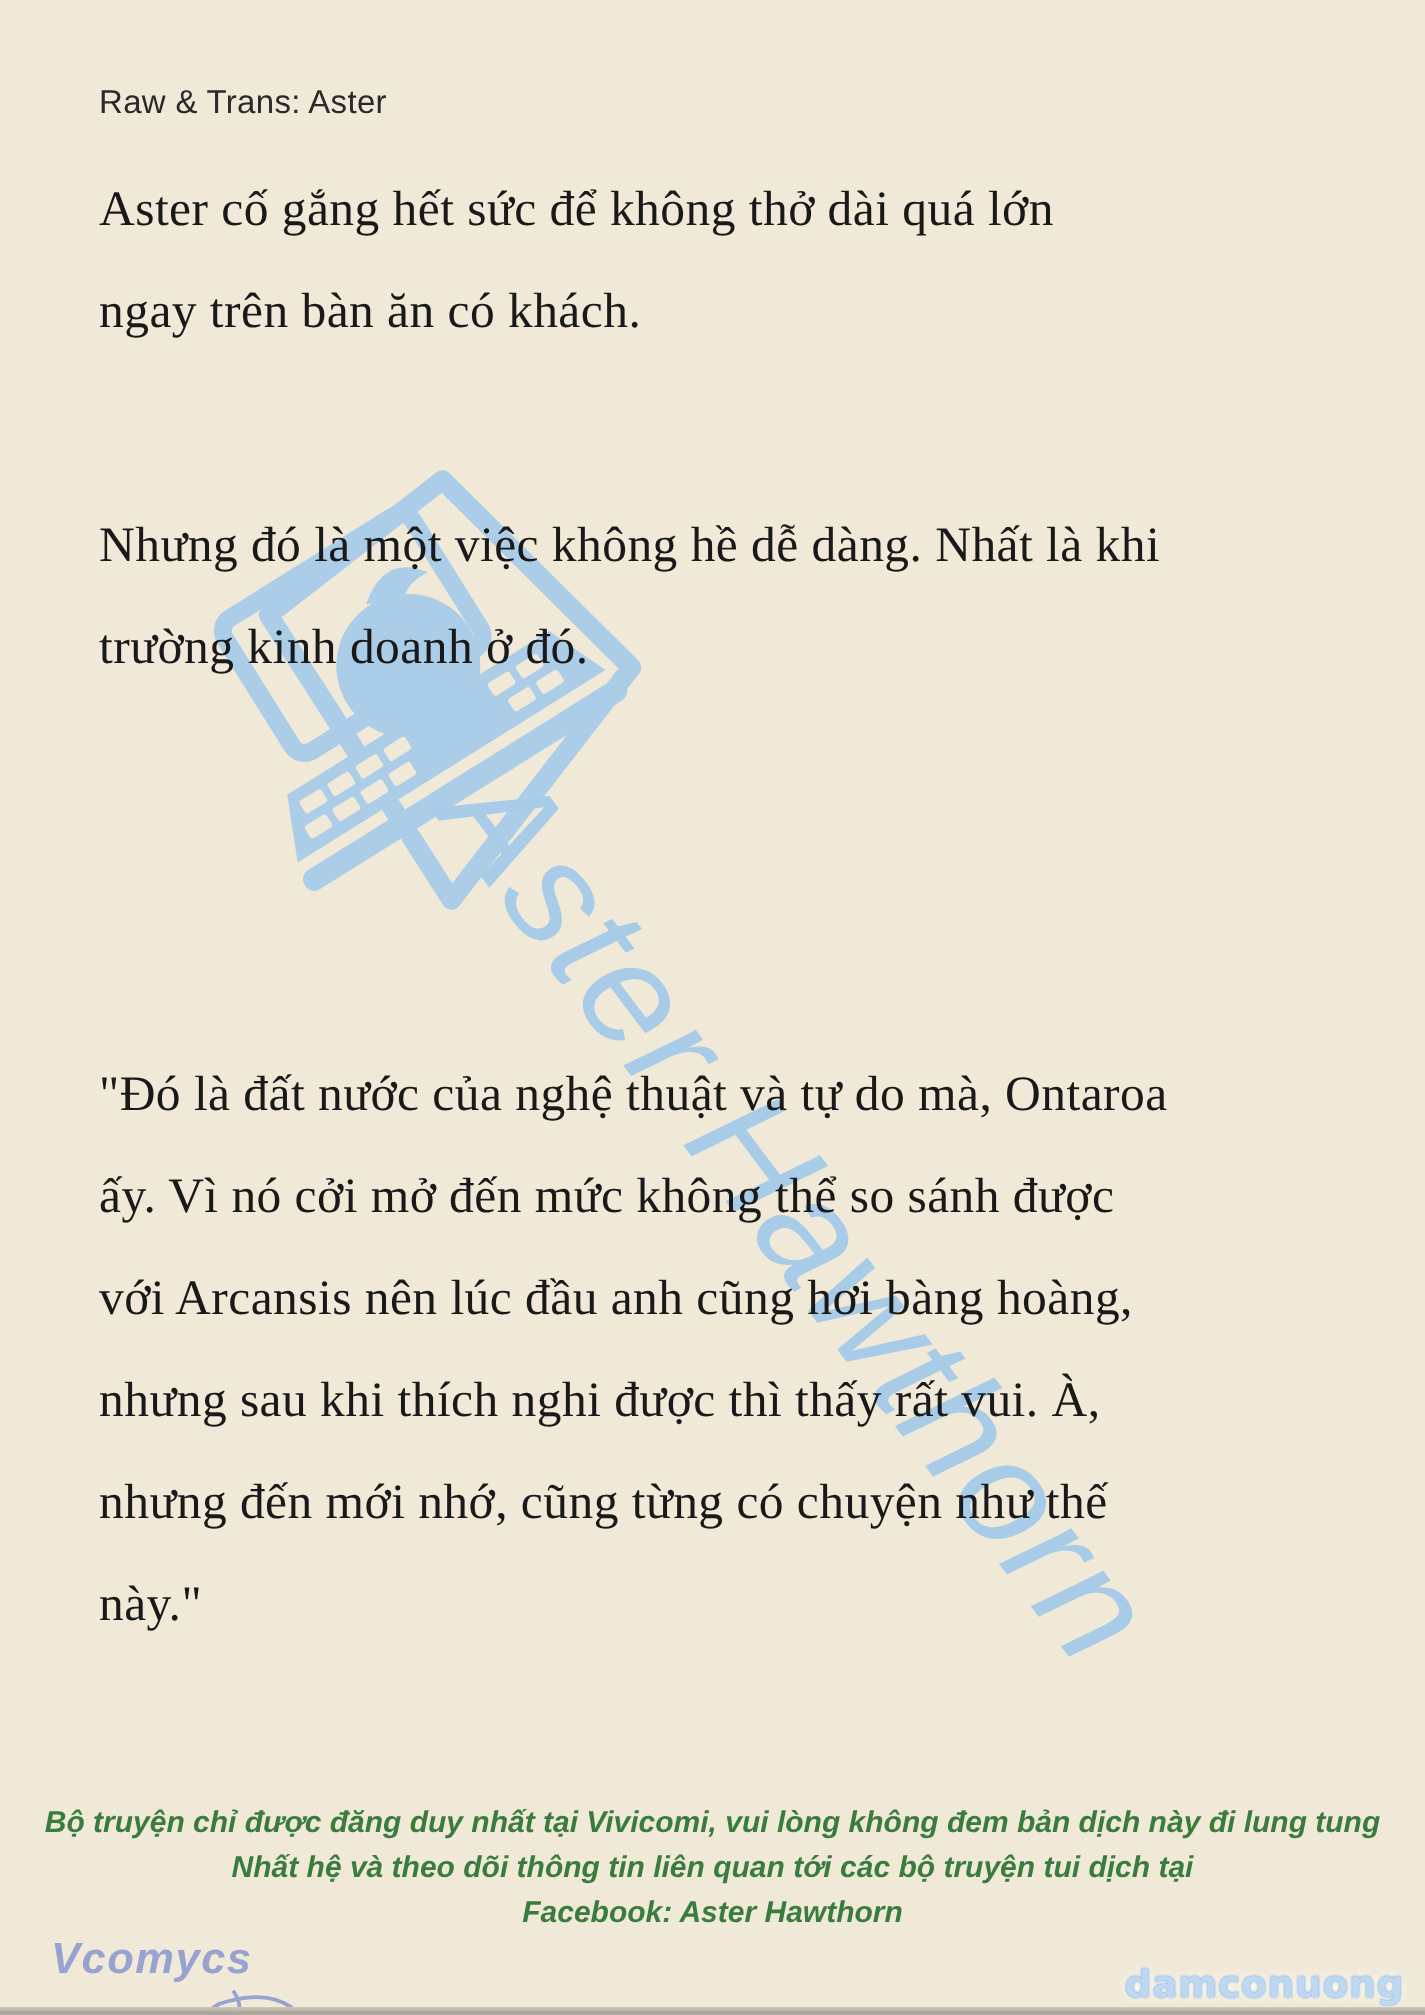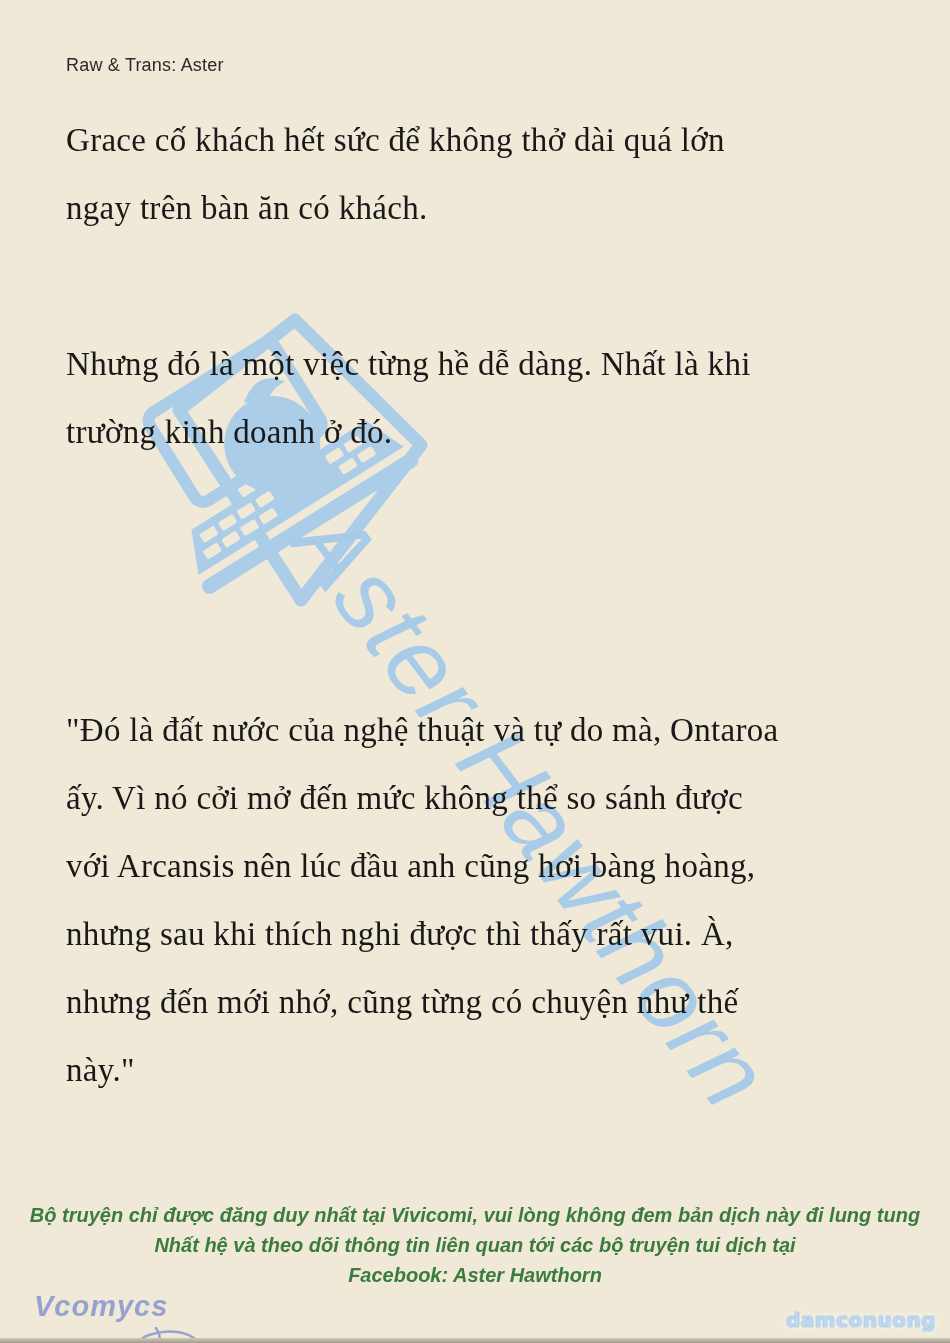--- a/index.html
+++ b/index.html
@@ -12,21 +12,21 @@
     overflow: hidden;
     font-family: "Liberation Serif", serif;
   }
 
   
   .credit {
     position: absolute;
     left: 66px;
     top: 55px;
     font-family: "Liberation Sans", sans-serif;
-    font-size: 18px;
+    font-size: 22px;
     color: #2a2a2a;
     letter-spacing: 0.2px;
   }
 
   
   .watermark-layer { position: absolute; inset: 0; z-index: 0; }
   .wm-logo { position: absolute; left: 138px; top: 298px; opacity: 0.95; }
   .wm-text {
     position: absolute;
     left: 362px;
@@ -90,21 +90,21 @@
   .vc-swash { position: absolute; left: 52px; top: 36px; }
 
   
   .damconuong {
     position: absolute;
     right: 14px;
     top: 1308px;
     z-index: 1;
     font-family: "DejaVu Sans", sans-serif;
     font-weight: bold;
-    font-size: 20px;
+    font-size: 25px;
     color: #bcd8f2;
     text-shadow: 0 0 1px #8fb3d9, 0 0 2px #8fb3d9, 0 0 7px #ffffff;
     letter-spacing: 0.5px;
   }
 
   
   .bottom-edge {
     position: absolute;
     left: 0; right: 0; bottom: 0;
     height: 5px;
@@ -143,26 +143,26 @@
         </g>
         <rect x="16" y="222" width="252" height="15" rx="7" fill="#a8cce8"></rect>
       </g>
     </svg>
     <div class="wm-text">Aster Hawthorn</div>
   </div>
 
   <div class="credit">Raw &amp; Trans: Aster</div>
 
   <div class="para p1">
-    <div class="line">Grace cố khách hết sức để không thở dài quá lớn</div>
+    <div class="line">Aster cố gắng hết sức để không thở dài quá lớn</div>
     <div class="line">ngay trên bàn ăn có khách.</div>
   </div>
 
   <div class="para p2">
-    <div class="line">Nhưng đó là một việc từng hề dễ dàng. Nhất là khi</div>
+    <div class="line">Nhưng đó là một việc không hề dễ dàng. Nhất là khi</div>
     <div class="line">trường kinh doanh ở đó.</div>
   </div>
 
   <div class="para p3">
     <div class="line">"Đó là đất nước của nghệ thuật và tự do mà, Ontaroa</div>
     <div class="line">ấy. Vì nó cởi mở đến mức không thể so sánh được</div>
     <div class="line">với Arcansis nên lúc đầu anh cũng hơi bàng hoàng,</div>
     <div class="line">nhưng sau khi thích nghi được thì thấy rất vui. À,</div>
     <div class="line">nhưng đến mới nhớ, cũng từng có chuyện như thế</div>
     <div class="line">này."</div>

